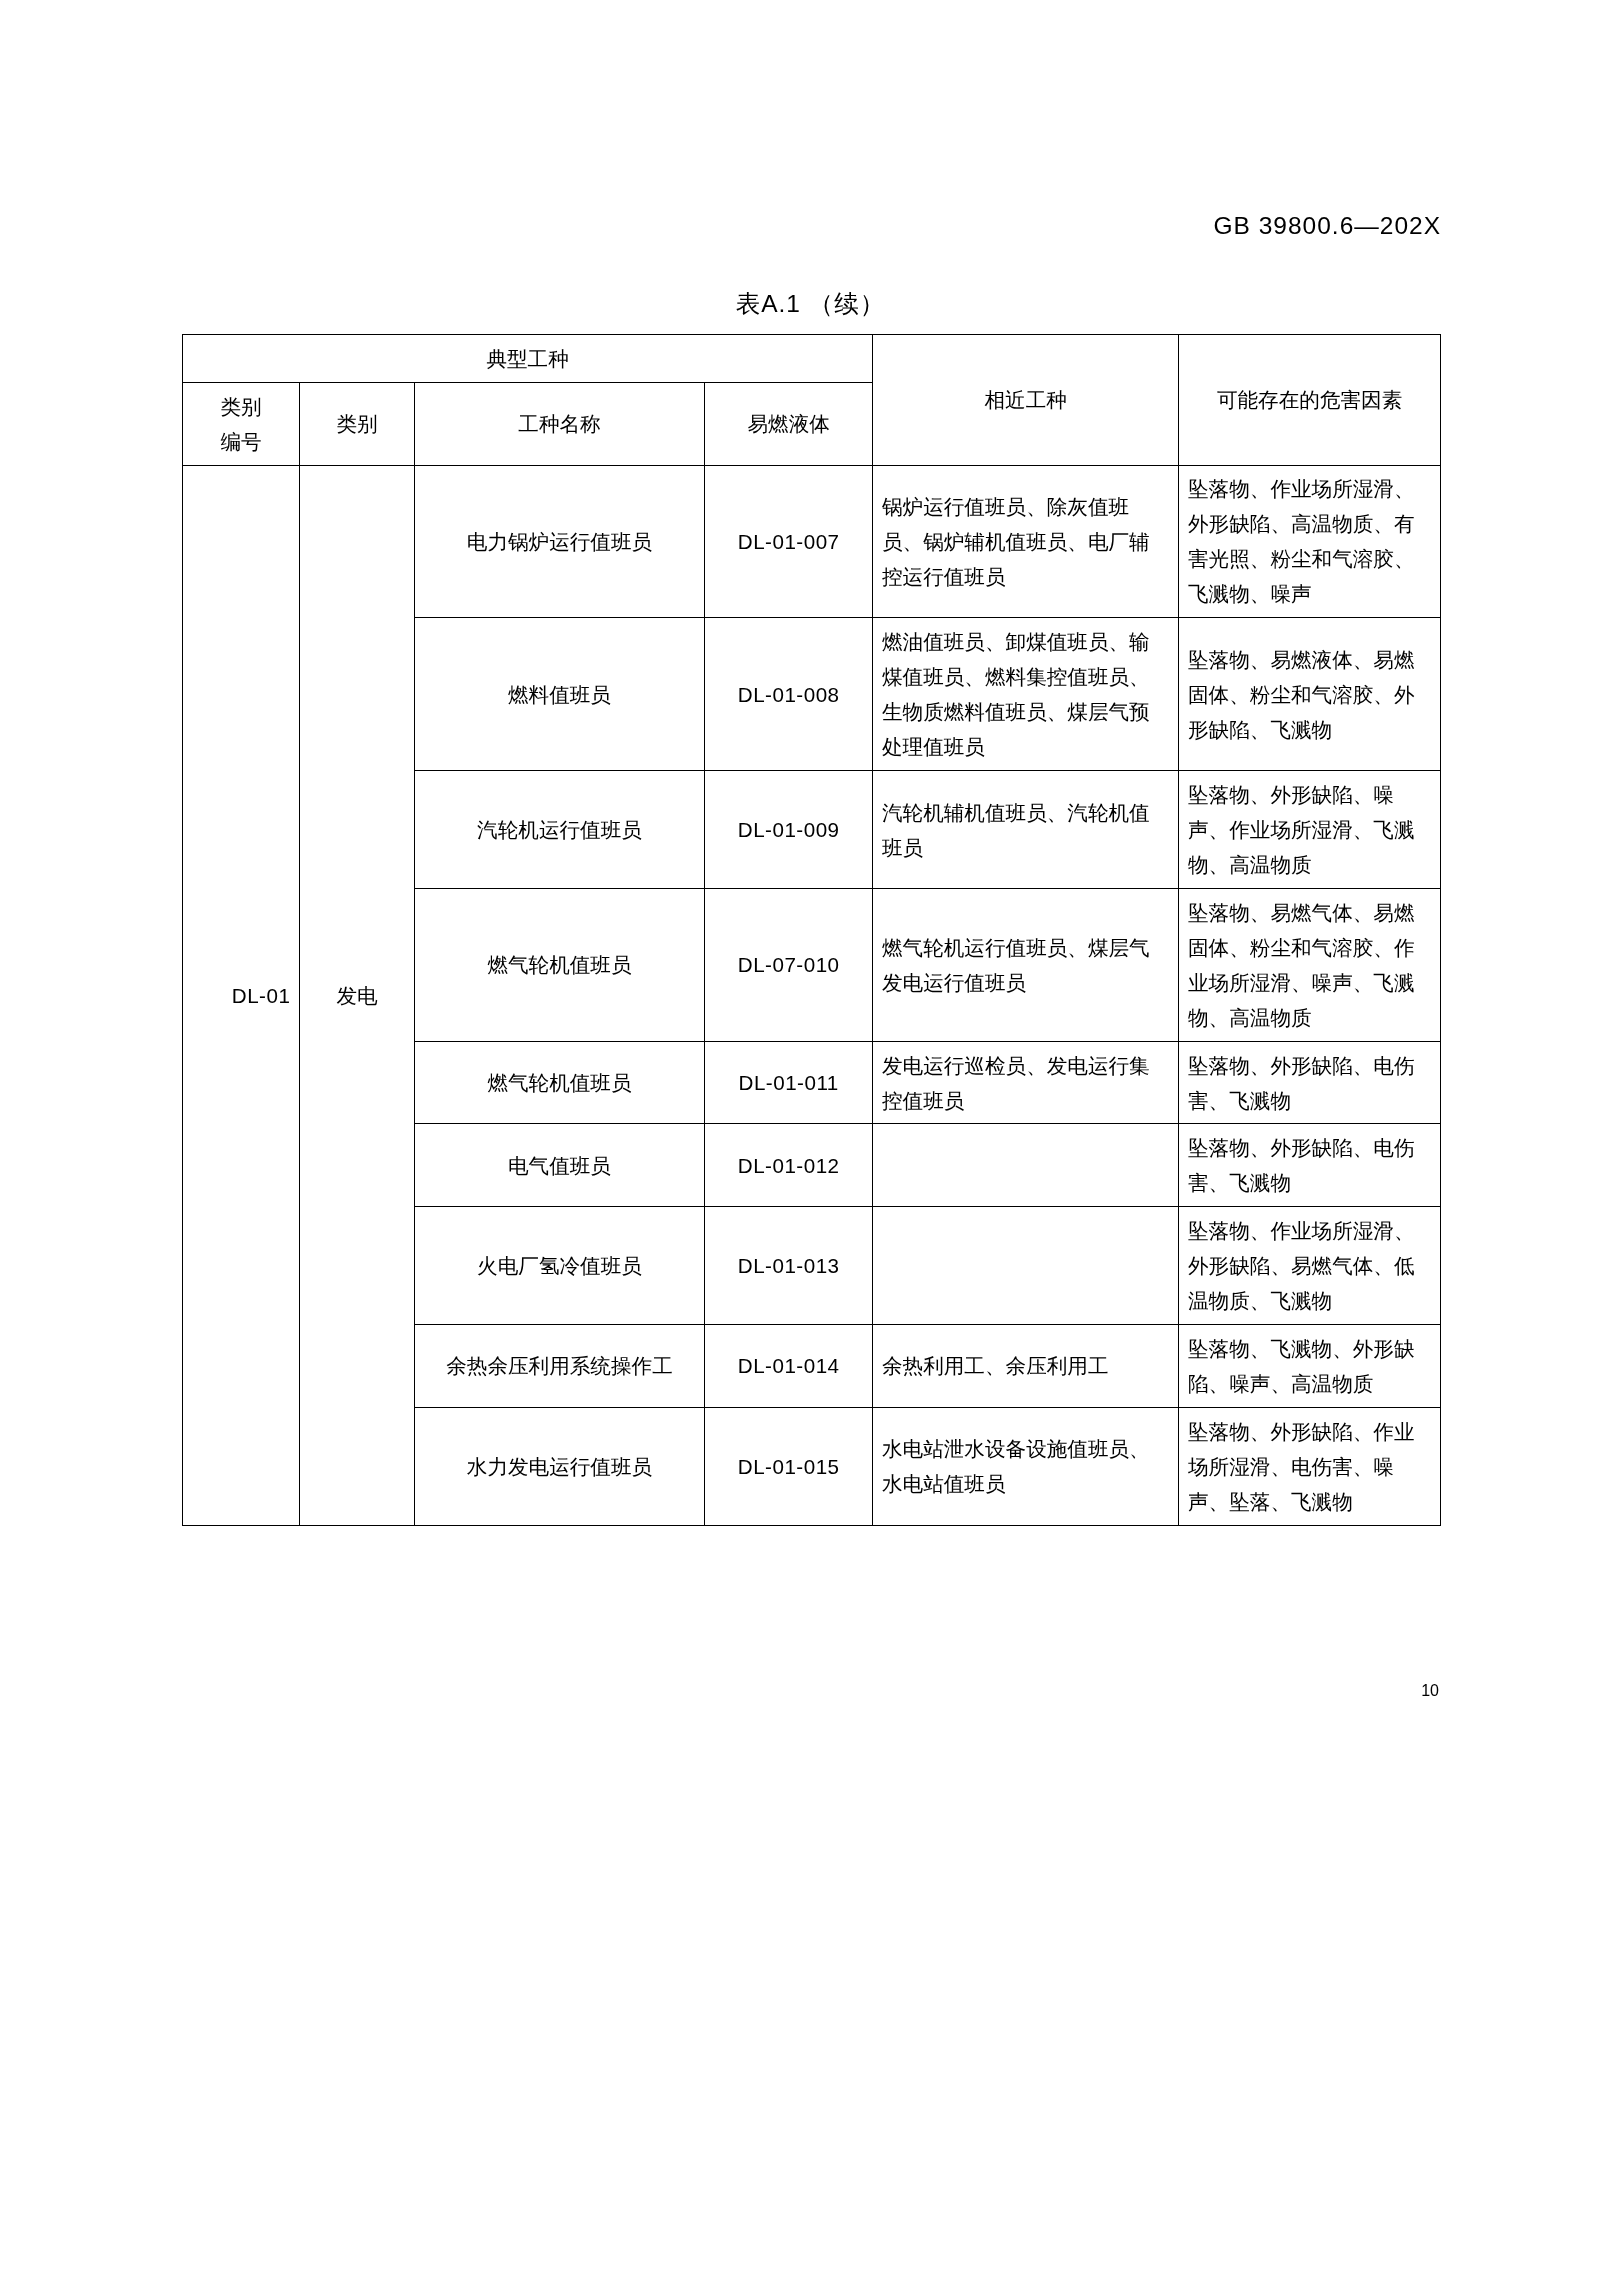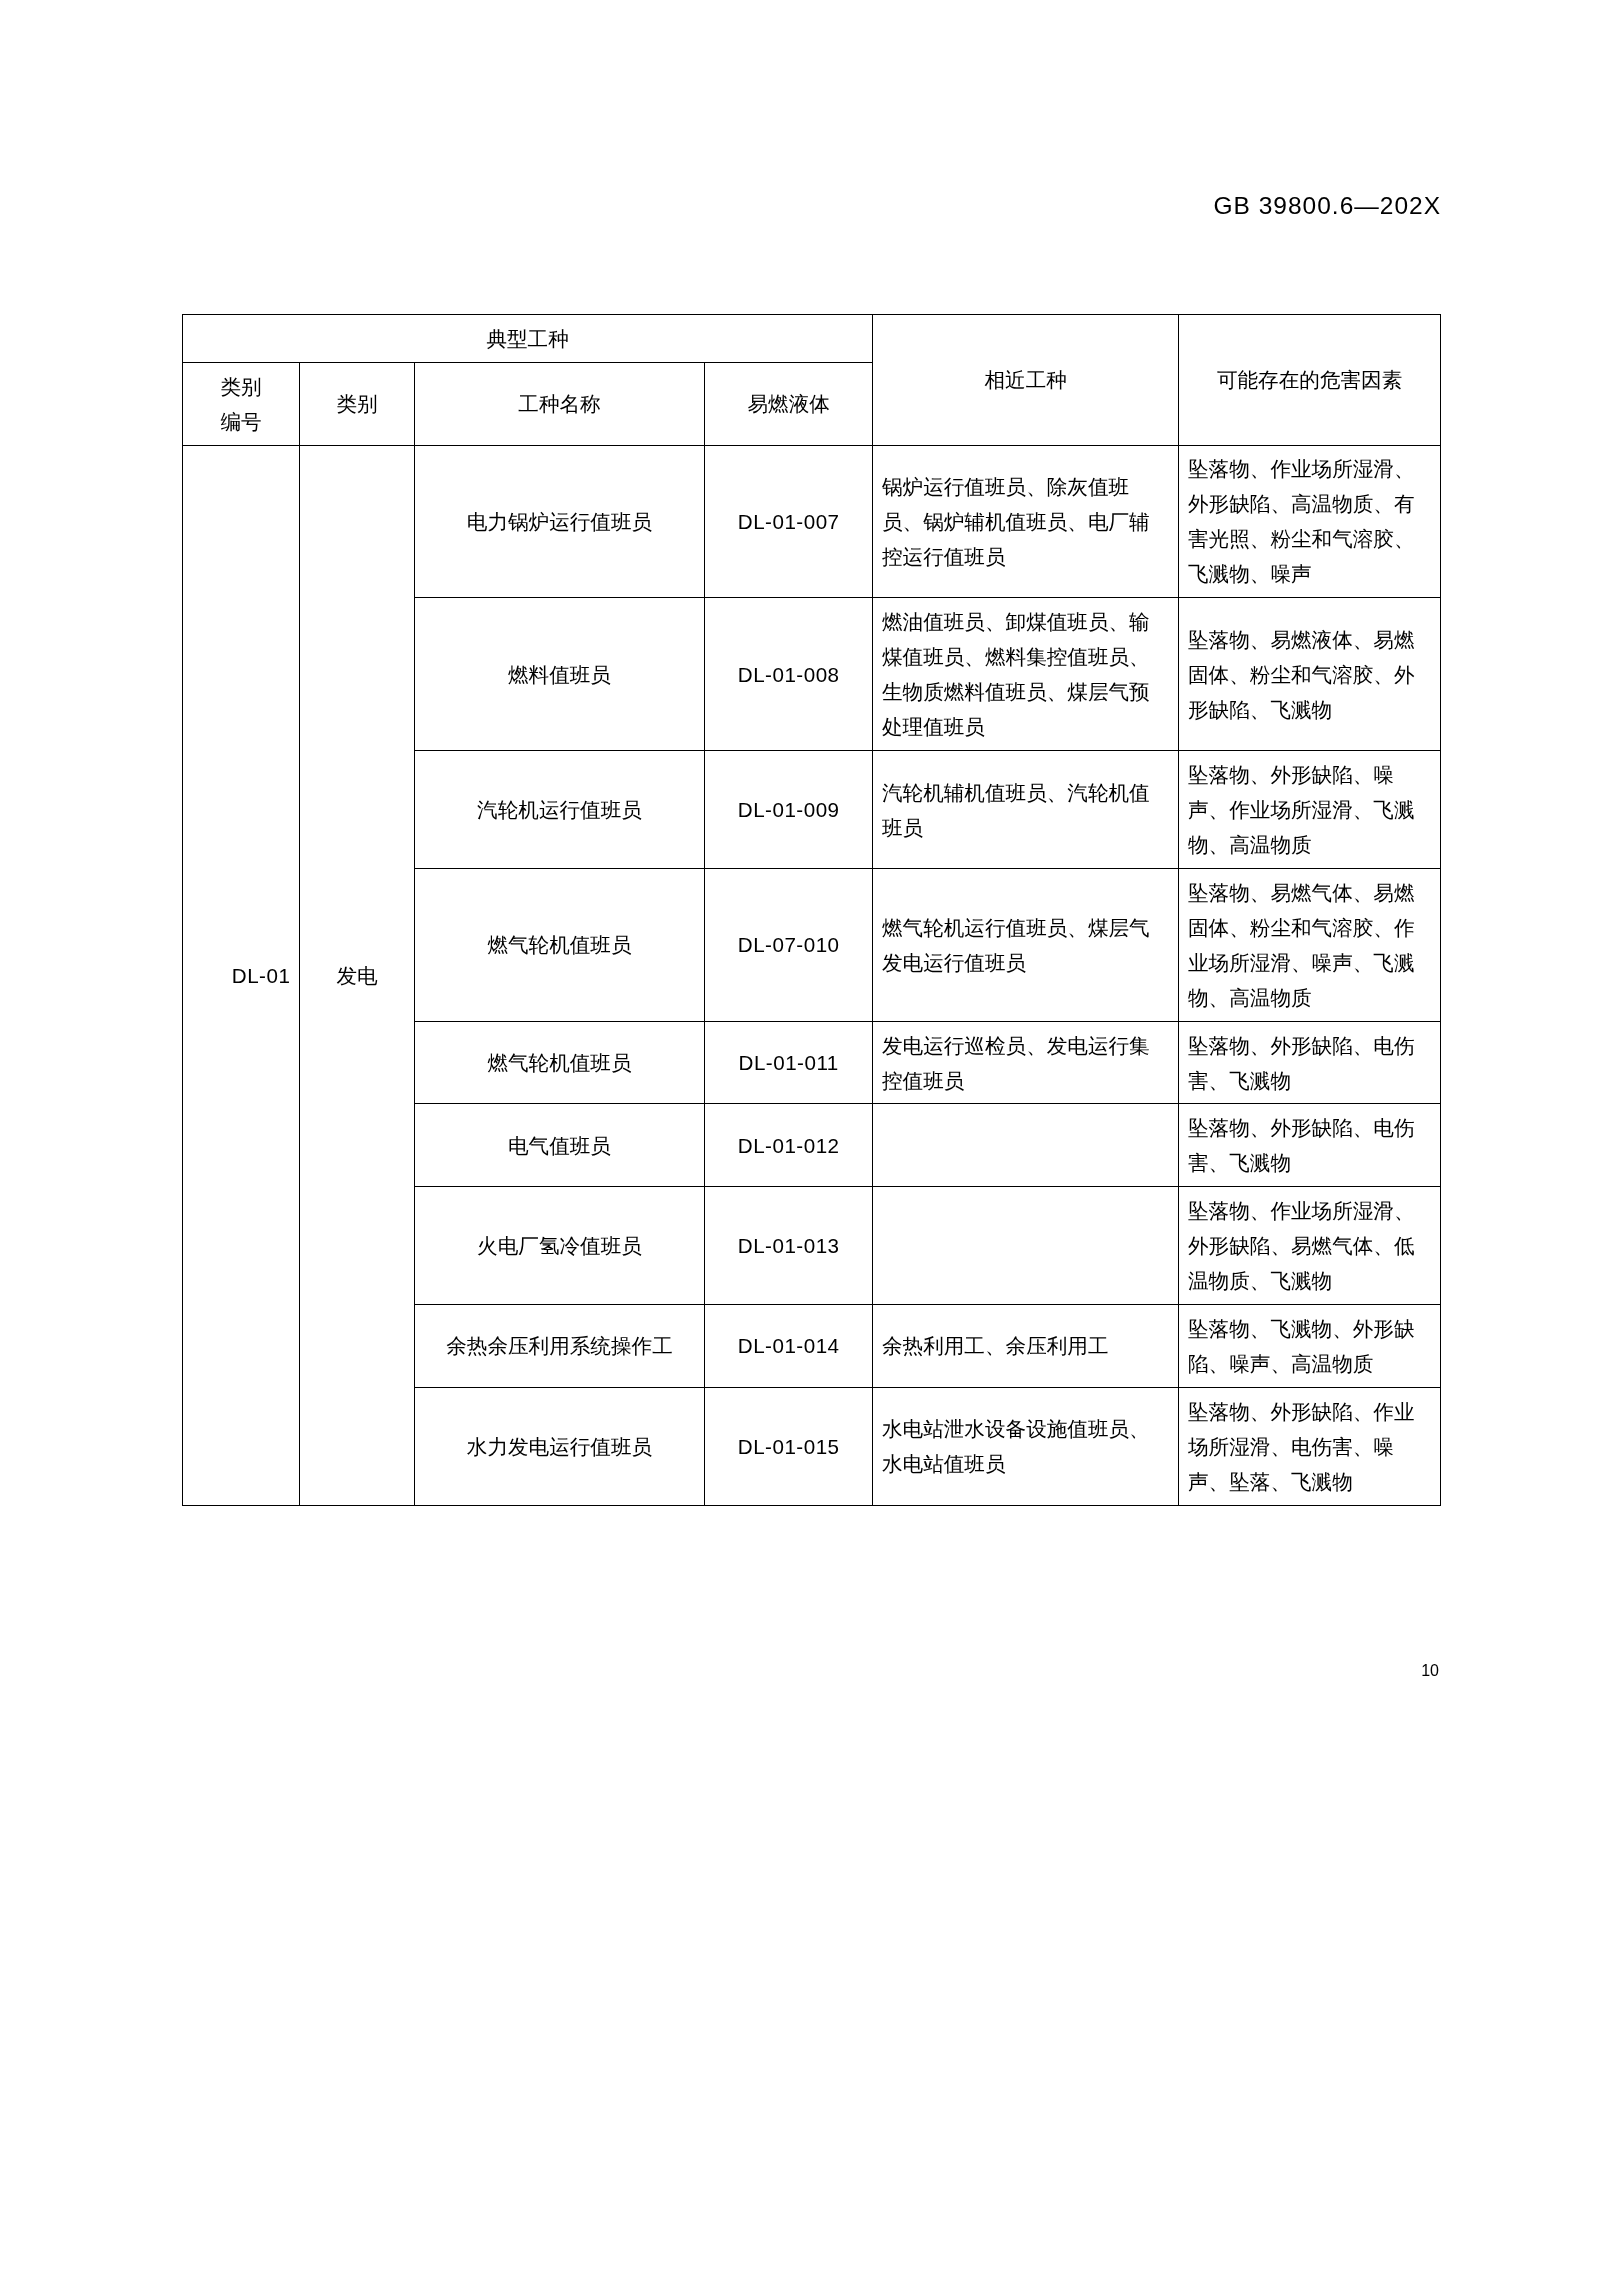--- a/index.html
+++ b/index.html
@@ -12,20 +12,21 @@
     height: 2293px;
     font-family: "Liberation Serif", "DejaVu Serif", serif;
     color: #000000;
     position: relative;
   }
   .page {
     position: relative;
     width: 1621px;
     height: 1807px;
     box-sizing: border-box;
+    margin-top: 20px;
   }
   .std-header {
     position: absolute;
     top: 192px;
     right: 180px;
     font-family: "Liberation Sans", sans-serif;
     font-size: 24.5px;
     letter-spacing: 1px;
     white-space: nowrap;
   }
@@ -92,20 +93,21 @@
   col.c5 { width: 235px; }
   col.c6 { width: 201px; }
 </style>
 </head>
 <body>
 
 <div class="page">
 
   <div class="std-header">GB 39800.6—202X</div>
 
+  <div class="table-caption">表A.1 （续）</div>
 
   <div class="table-wrap">
     <table class="main">
       <colgroup>
         <col class="c1">
           <col class="c2">
           <col class="c3">
           <col class="c4">
           <col class="c5">
           <col class="c6">

